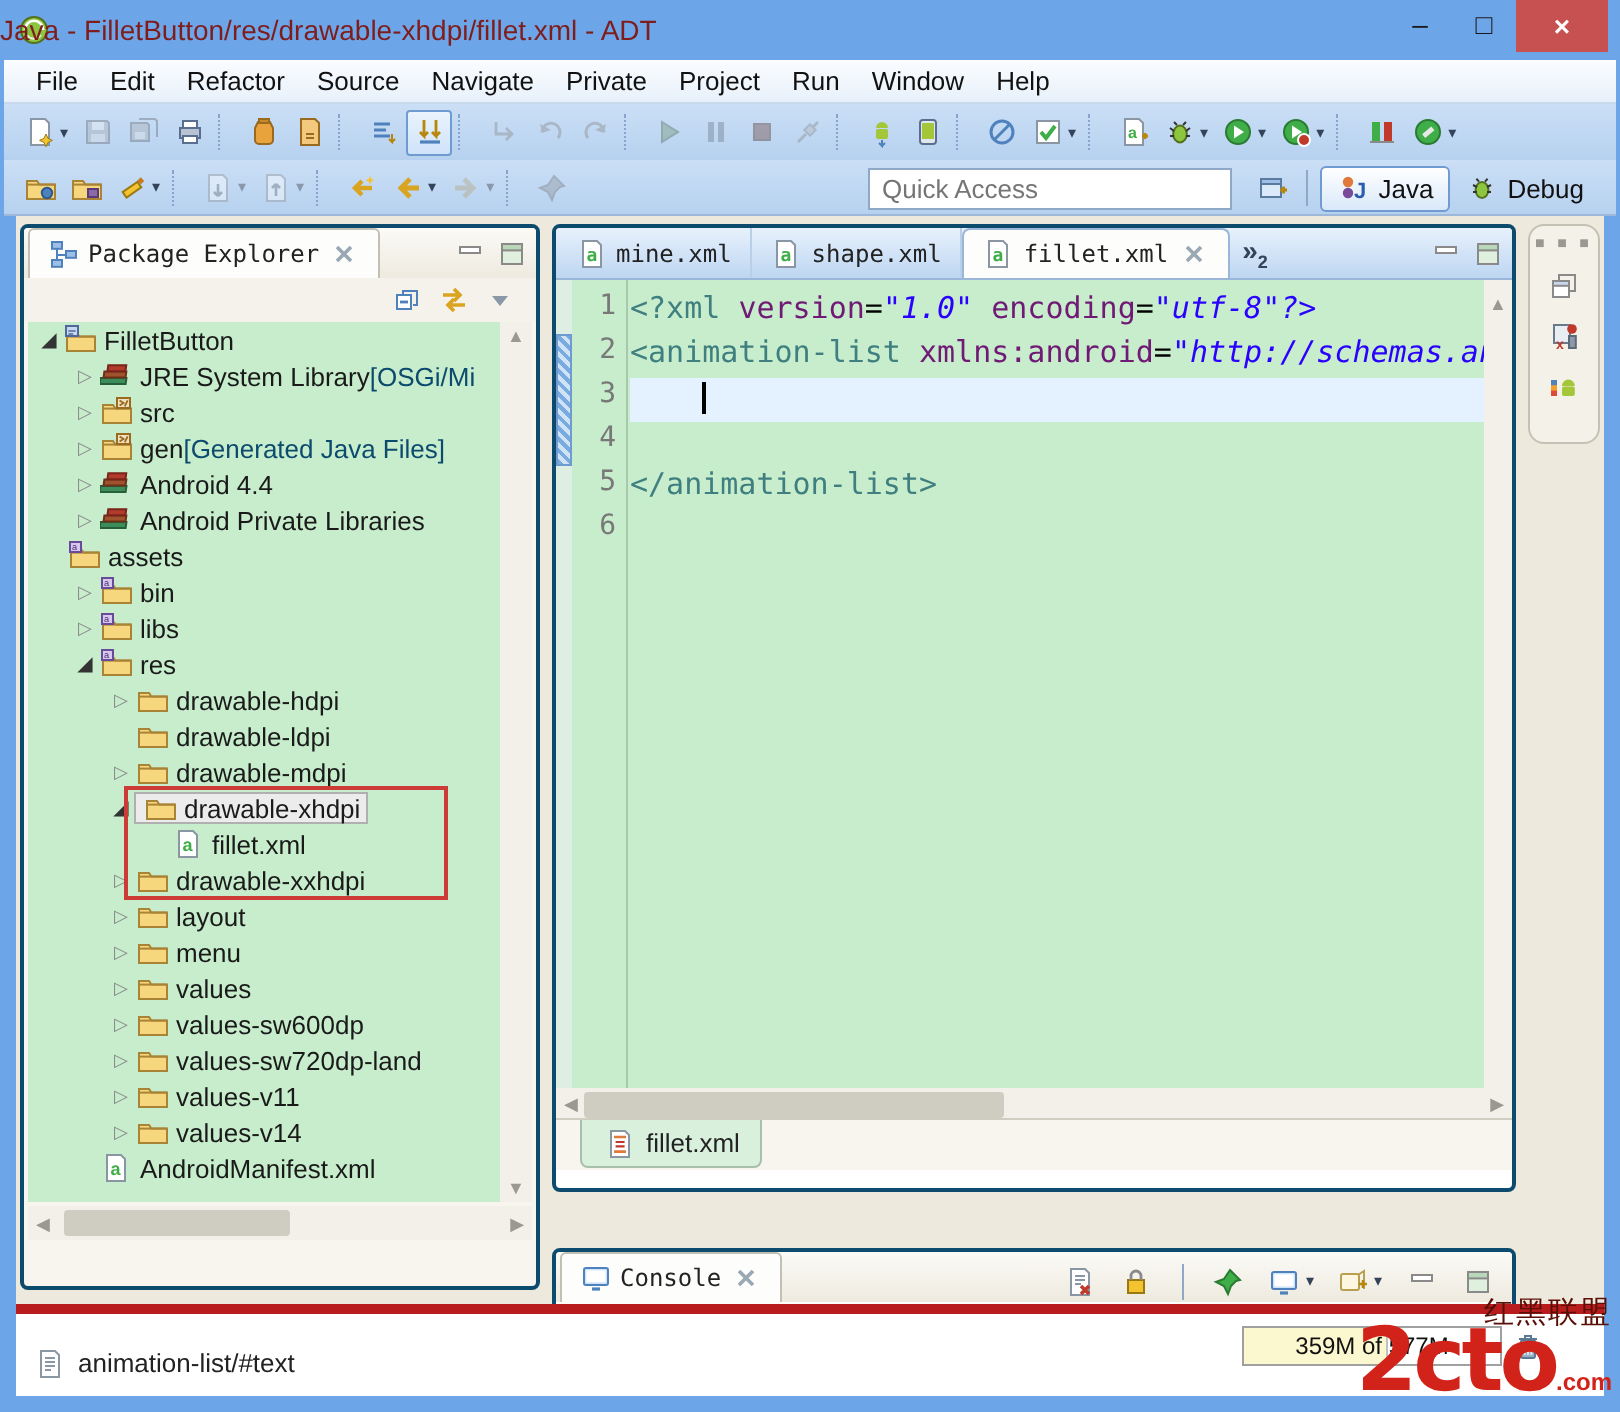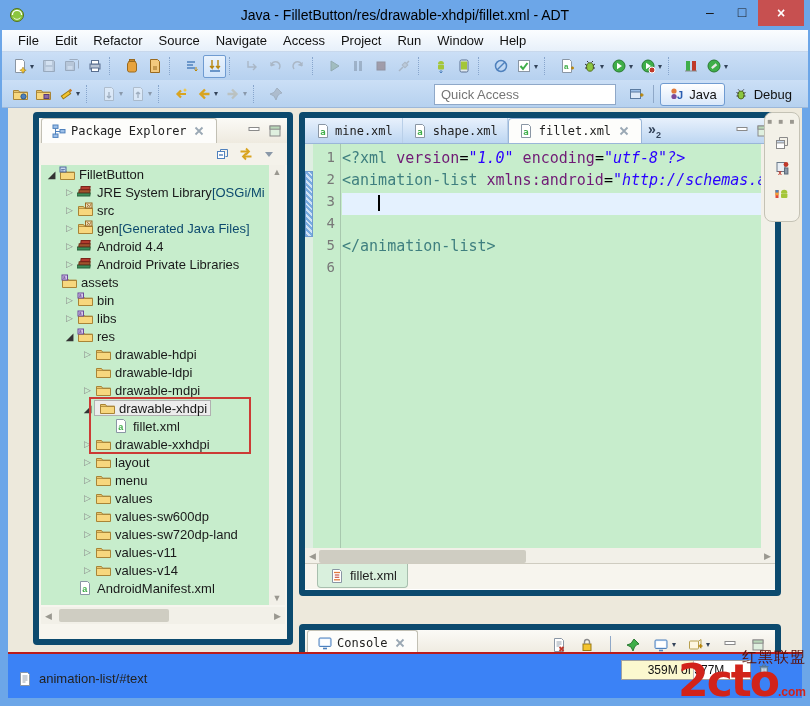--- a/index.html
+++ b/index.html
@@ -2,21 +2,21 @@
 <html><head>
 <meta charset="utf-8">
 <style>
   * { box-sizing: border-box; margin:0; padding:0; }
   html,body { width:810px; height:706px; overflow:hidden; font-family:"Liberation Sans",sans-serif; }
   .window { position:relative; width:810px; height:706px; background:#6CA6E8; overflow:hidden; }
 
   
   .titlebar { position:absolute; left:0; top:0; width:810px; height:30px; display:flex; align-items:center; }
   .titlebar .icon16 { margin-left:8px; }
-  .title { position:absolute; left:0; right:0; text-align:center; font-size:14px; color:#000000; }
+  .title { position:absolute; left:0; right:0; font-size:14px; color:#7f1d1d; }
   .wctrl { position:absolute; right:6px; top:0; display:flex; align-items:flex-start; z-index:5;}
   .wbtn { width:32px; height:24px; display:flex; align-items:center; justify-content:center; color:#1a1a1a; font-size:14px; cursor:pointer; }
   .wbtn.close { width:46px; height:26px; background:#C75050; color:#fff; font-weight:bold; }
 
   
   .menubar { position:absolute; left:2px; top:30px; width:806px; height:22px; background:linear-gradient(#FBFDFF,#E7F0FA); border-bottom:1px solid #c8d8ec; display:flex; align-items:center; padding-left:8px; }
   .menu-item { font-size:13px; color:#111; padding:2px 8px; cursor:default; }
 
   
   .toolbar { position:absolute; left:2px; width:806px; height:28px; background:linear-gradient(#CBDFF6,#B6D1EF); display:flex; align-items:center; }
@@ -31,21 +31,21 @@
   .icon16 { width:17px; height:17px; display:inline-flex; align-items:center; justify-content:center; font-size:13px; line-height:1; }
   .icon16 svg { width:16px; height:16px; display:block; }
   .quick-access { position:absolute; left:432px; top:4px; width:182px; height:21px; border:1px solid #8fa8c8; font-size:13px; color:#777; padding:0 6px; font-family:"Liberation Sans",sans-serif; background:#fff; }
   .persp { position:absolute; right:8px; top:2px; display:flex; align-items:center; height:24px; }
   .pbtn { display:flex; align-items:center; gap:4px; font-size:13px; color:#111; padding:2px 7px; border:1px solid transparent; border-radius:3px; cursor:pointer; }
   .pbtn.active { border-color:#6f9bd1; background:linear-gradient(#ffffff,#d9e8fa); }
   .psep { width:1px; height:18px; background:#8fa8c8; margin:0 6px; }
 
   
   .workbench { position:absolute; left:8px; top:108px; width:794px; height:544px; background:#EDE9DC; }
-  .panel { position:absolute; background:#F7F5EE; border:6px solid #0c4a6e; border-radius:4px; overflow:hidden;margin-left:23px; }
+  .panel { position:absolute; background:#F7F5EE; border:2px solid #0c4a6e; border-radius:4px; overflow:hidden; }
 
   
   .pe { left:2px; top:4px; width:260px; height:533px; }
   .pe-head { height:25px; display:flex; align-items:center; background:linear-gradient(#fbfaf6,#eeeadf); position:relative; }
   .view-tab { display:flex; align-items:center; gap:4px; background:#fdfdfb; border:1px solid #c2c0b4; border-bottom:none; border-radius:3px 3px 0 0; height:25px; padding:0 8px; margin-left:2px; }
   .vt-label { font-family:"DejaVu Sans Mono",monospace; font-size:12px; color:#222; }
   .head-icons { position:absolute; right:4px; top:4px; display:flex; gap:4px; }
   .pe-toolbar { height:22px; display:flex; justify-content:flex-end; gap:6px; padding-right:10px; align-items:center; background:#f4f2ea; }
   .tree-wrap { position:relative; height:440px; margin:0 2px; overflow:hidden; }
   .tree { position:absolute; left:0; top:0; right:16px; bottom:0; background:#C7EDCC; overflow:hidden; }
@@ -91,21 +91,21 @@
   .console { top:516px; height:45px; }
   .con-head { height:25px; display:flex; align-items:center; background:linear-gradient(#fbfaf6,#eeeadf); position:relative; }
   .con-icons { position:absolute; right:6px; top:3px; display:flex; gap:5px; align-items:center; }
   .con-body { padding:2px 10px; font-size:13px; color:#222; background:#fdfdfa; height:20px; }
 
   
   .fastview { position:absolute; left:756px; top:4px; width:36px; height:110px; background:#F3F1E8; border:1px solid #c4c2b5; border-radius:8px; display:flex; flex-direction:column; align-items:center; gap:8px; padding-top:4px; }
   .fv-handle { color:#9a9890; font-size:8px; letter-spacing:2px; }
 
   
-  .statusbar { position:absolute; left:8px; top:652px; width:794px; height:46px; background:#3b82f6; border-top:2px solid #b91c1c; }
+  .statusbar { position:absolute; left:8px; top:652px; width:794px; height:46px; background:#ffffff; border-top:5px solid #b91c1c; }
   .status-left { position:absolute; left:8px; top:16px; display:flex; align-items:center; gap:6px; font-size:13px; color:#222; }
   .heap { position:absolute; right:30px; top:6px; display:flex; align-items:center; gap:4px; }
   .heap-box { position:relative; width:130px; height:20px; border:1px solid #a0a0a0; background:#fff; font-size:12px; color:#111; display:flex; align-items:center; justify-content:center; }
   .heap-fill { position:absolute; left:0; top:0; bottom:0; width:56%; background:#FBF8CF; border-right:1px solid #c0c0c0; }
   .heap-label { position:relative; z-index:2; }
 
   
   .watermark { position:absolute; right:4px; bottom:8px; z-index:50; text-align:right; line-height:.8; pointer-events:none; }
   .wm-small { font-size:15px; color:#5a1008; letter-spacing:1px; }
   .wm-big { font-size:44px; font-weight:bold; color:#D2231A; font-family:"DejaVu Sans",sans-serif; letter-spacing:-2px; }
@@ -131,21 +131,21 @@
       <div class="wbtn close">×</div>
     </div>
   </div>
 
   <div class="menubar" id="menubar">
       <div class="menu-item">File</div>
       <div class="menu-item">Edit</div>
       <div class="menu-item">Refactor</div>
       <div class="menu-item">Source</div>
       <div class="menu-item">Navigate</div>
-      <div class="menu-item">Access</div>
+      <div class="menu-item">Private</div>
       <div class="menu-item">Project</div>
       <div class="menu-item">Run</div>
       <div class="menu-item">Window</div>
       <div class="menu-item">Help</div>
     </div>
 
   <div class="toolbar row1">
     <div class="ticons" id="tb1">
         <div class="tbtn">
           <span class="icon16">

